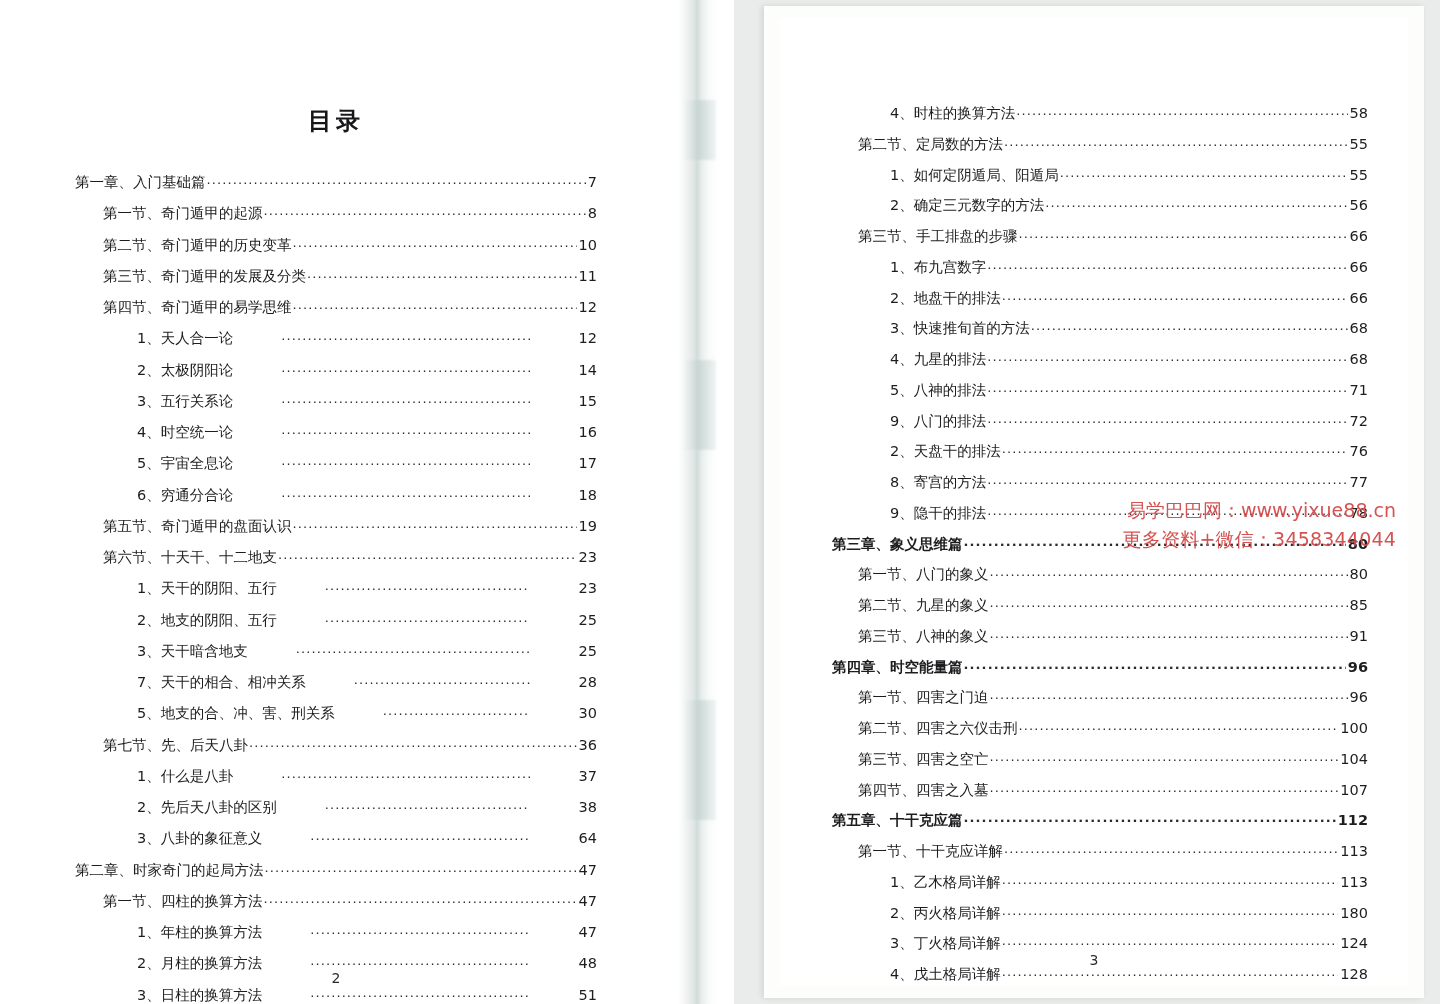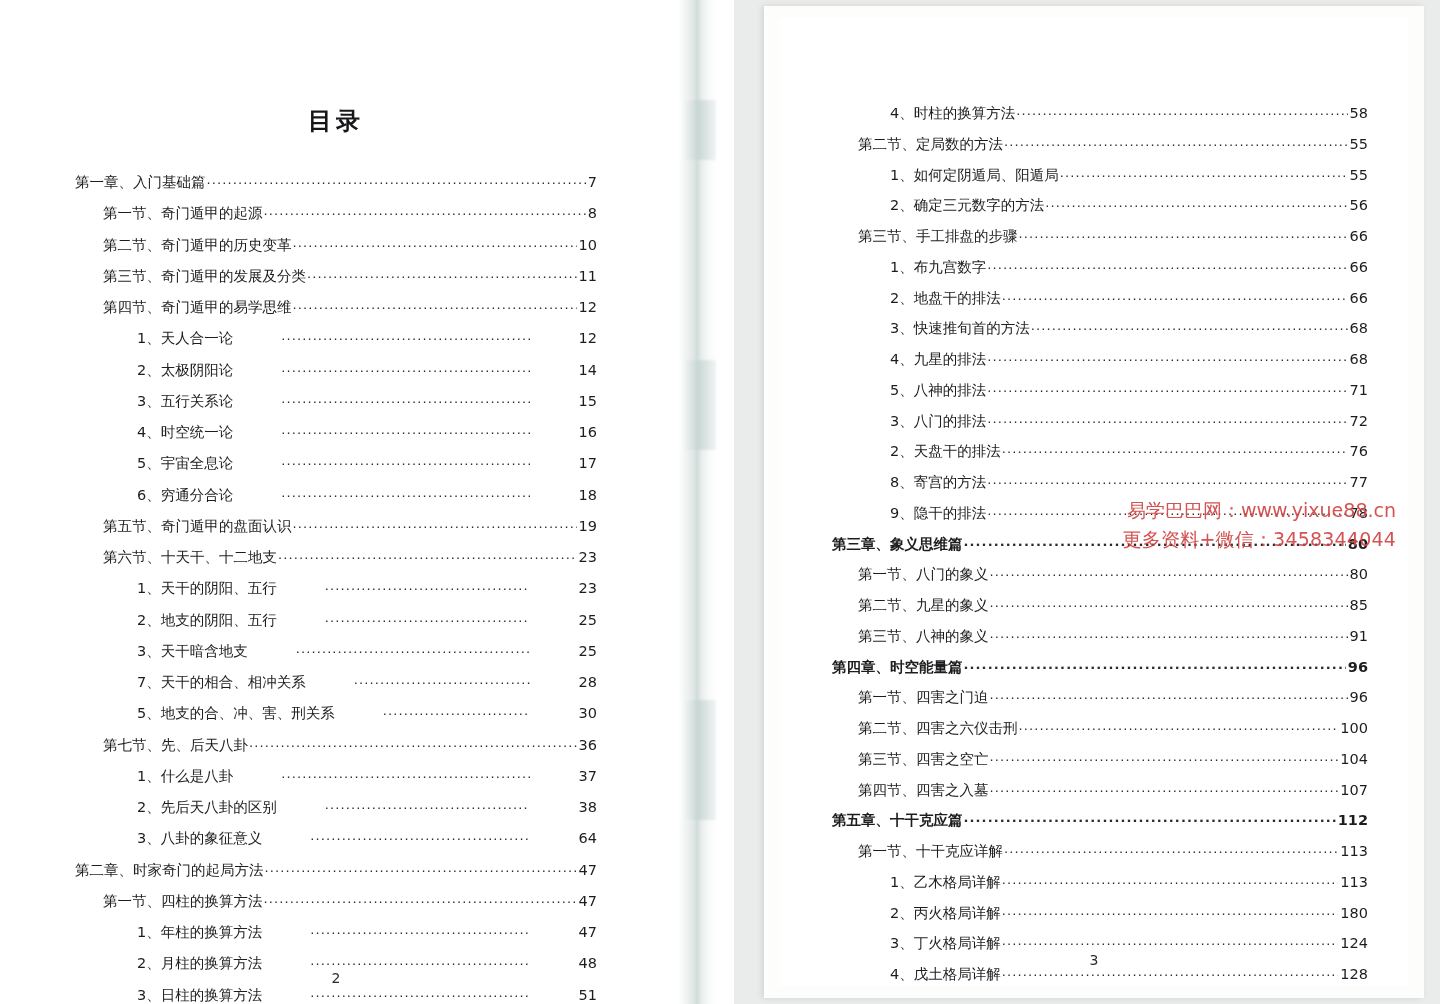--- a/index.html
+++ b/index.html
@@ -338,21 +338,21 @@
               <span class="label">4、九星的排法</span>
               <span class="dots">........................................................................................................................</span>
               <span class="pg">68</span>
             </div>
             <div class="row rlv2">
               <span class="label">5、八神的排法</span>
               <span class="dots">........................................................................................................................</span>
               <span class="pg">71</span>
             </div>
             <div class="row rlv2">
-              <span class="label">3、八门的排法</span>
+              <span class="label">9、八门的排法</span>
               <span class="dots">........................................................................................................................</span>
               <span class="pg">72</span>
             </div>
             <div class="row rlv2">
               <span class="label">2、天盘干的排法</span>
               <span class="dots">........................................................................................................................</span>
               <span class="pg">76</span>
             </div>
             <div class="row rlv2">
               <span class="label">8、寄宫的方法</span>

